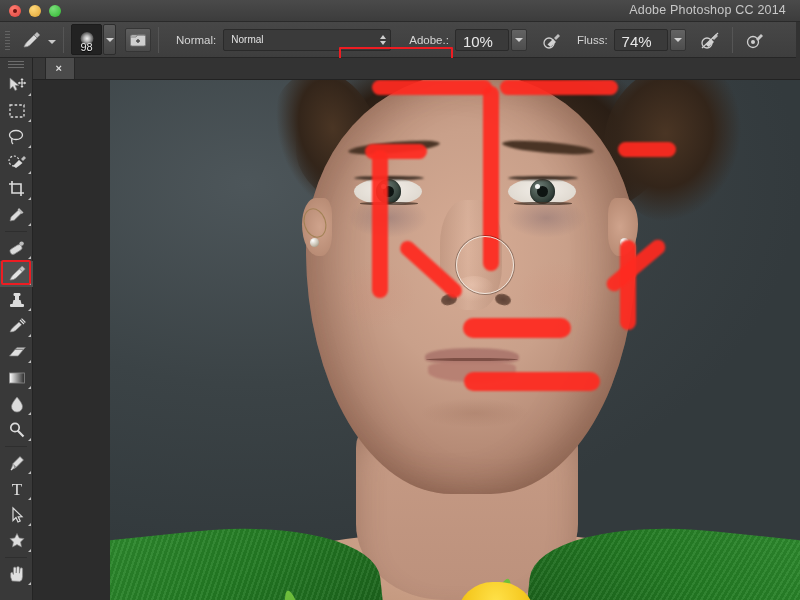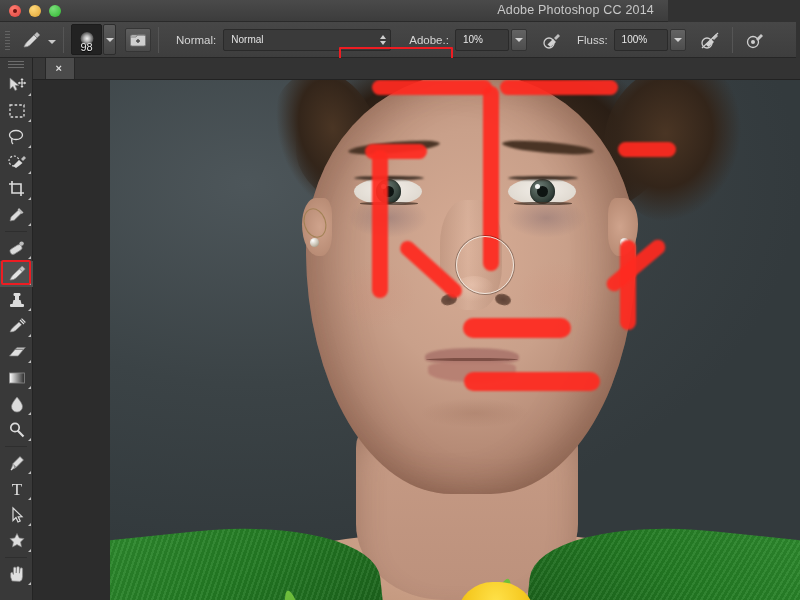--- a/index.html
+++ b/index.html
@@ -13,21 +13,21 @@
   #app {
     position: relative;
     width: 800px; height: 600px;
     overflow: hidden;
     background: #323232;
   }
 
   
   .titlebar {
     position: absolute; left: 0; top: 0;
-    width: 668px; height: 22px;
+    width: 800px; height: 22px;
     background: linear-gradient(#4a4a4a, #3c3c3c);
     border-bottom: 1px solid #2a2a2a;
     display: flex; align-items: center;
   }
   .traffic { display: flex; gap: 8px; margin-left: 9px; }
   .dot { width: 12px; height: 12px; border-radius: 50%; position: relative; }
   .dot.red { background: radial-gradient(circle at 35% 30%, #ff7c70, #e0443e); }
   .dot.red::after {
     content: ""; position: absolute; left: 4px; top: 4px;
     width: 4px; height: 4px; border-radius: 50%; background: #6b1410;
@@ -104,22 +104,22 @@
   }
   .select-box .val { flex: 1; }
   .updown { display:flex; flex-direction: column; gap: 2px; margin-left: 6px; }
   .updown i { width: 0; height: 0; border-left: 3.5px solid transparent; border-right: 3.5px solid transparent; display:block; }
   .updown i.up { border-bottom: 4px solid #cfcfcf; }
   .updown i.dn { border-top: 4px solid #cfcfcf; }
 
   .numfield {
     height: 22px; width: 54px; margin-left: 6px;
     background: #3a3a3a; border: 1px solid #2a2a2a; border-radius: 2px;
-    display:flex; align-items:center; padding-left: 7px;
-    color: #e8e8e8; font-size: 10px;
+    display:flex; align-items:flex-end; padding-left: 7px;
+    color: #e8e8e8; font-size: 15px;
   }
   .minidrop {
     height: 22px; width: 16px; margin-left: 2px;
     background: linear-gradient(#636363, #4d4d4d); border: 1px solid #333; border-radius: 2px;
     display:flex; align-items:center; justify-content:center;
   }
 
   .redbox {
     position: absolute; border: 2px solid #ee1c22; border-radius: 1px;
     pointer-events: none;
@@ -434,21 +434,21 @@
     <div class="tool-current" style="margin-left:10px;">
       <svg width="20" height="20" viewBox="0 0 20 20">
         <circle cx="7" cy="13" r="5" fill="none" stroke="#cfcfcf" stroke-width="1.3"></circle>
         <path d="M5.5 14.5 L11 9 L14 12 L8.5 17" fill="#d2d2d2"></path>
         <path d="M12 8 L16 4 L18 6 L14 10 Z" fill="#bdbdbd"></path>
       </svg>
     </div>
 
     <div class="lbl" style="">Fluss:</div>
     <div class="numfield">
-      <span>100%</span>
+      <span>74%</span>
     </div>
     <div class="minidrop">
       <div class="caret-down"></div>
     </div>
 
     <div class="tool-current" style="margin-left:9px;">
       <svg width="20" height="20" viewBox="0 0 20 20">
         <circle cx="7" cy="13" r="5" fill="none" stroke="#cfcfcf" stroke-width="1.3"></circle>
         <path d="M5.5 14.5 L11 9 L14 12 L8.5 17" fill="#d2d2d2"></path>
         <path d="M12 8 L16 4 L18 6 L14 10 Z" fill="#bdbdbd"></path>

